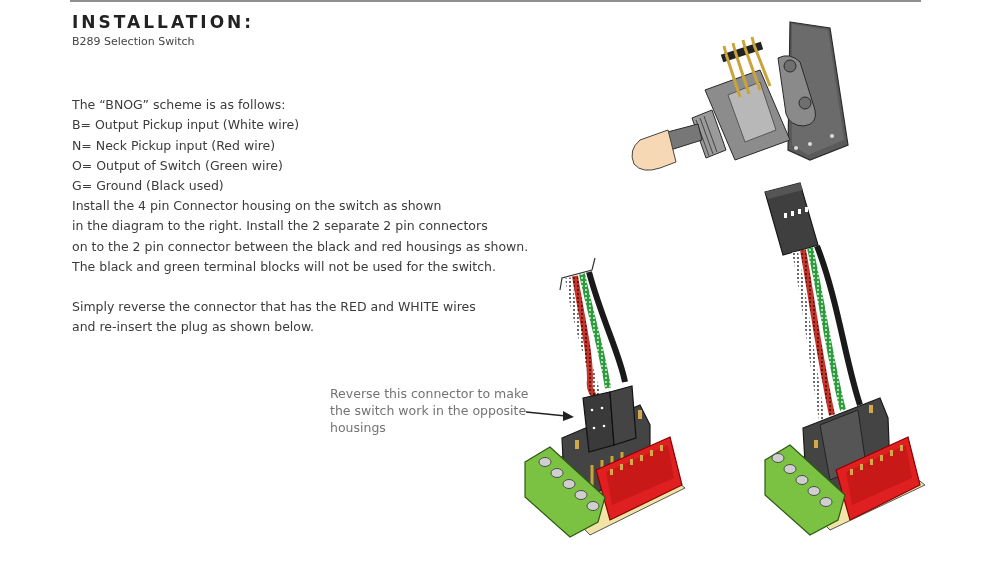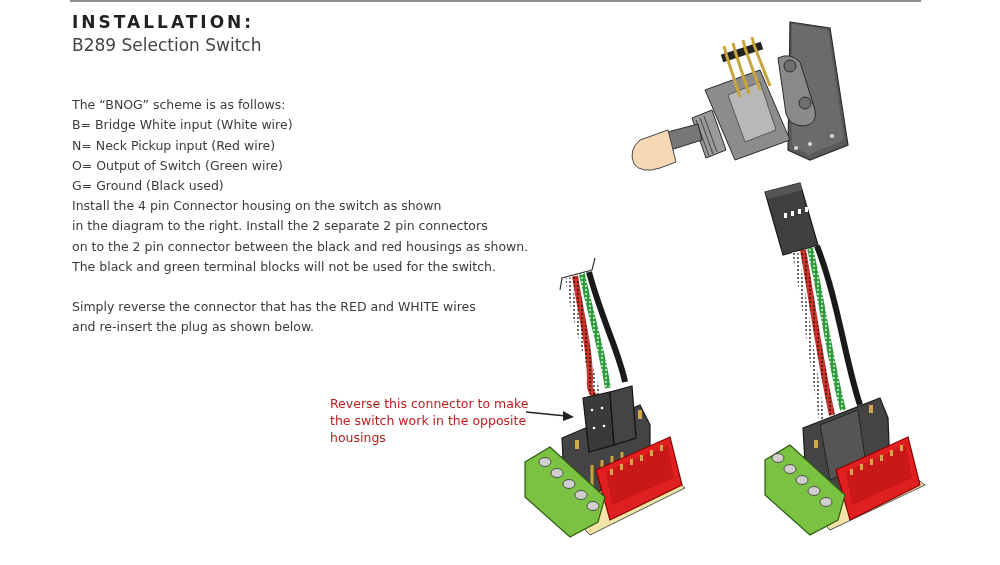--- a/index.html
+++ b/index.html
@@ -11,45 +11,45 @@
   .top-rule {
     position: absolute; left: 70px; top: 0; width: 851px; height: 2px;
     background: #8f8f8f;
   }
   .heading {
     position: absolute; left: 72px; top: 12px;
     font-size: 17px; font-weight: bold; letter-spacing: 3px; color: #222;
     font-family: "DejaVu Sans", sans-serif;
   }
   .subheading {
-    position: absolute; left: 72px; top: 35px; font-size: 17px; color: #444;
+    position: absolute; left: 72px; top: 35px; font-size: 11px; color: #444;
   }
   .text-block { position: absolute; left: 72px; font-size: 12.5px; color: #3b3b3b; line-height: 20.3px; }
   .text-block div { white-space: nowrap; }
   .bnog { top: 75px; margin-top: 20px; }
   .install { top: 196px; }
   .backwards { top: 297px; }
   .bold { font-weight: bold; color: #222; }
   .callout {
-    position: absolute; left: 330px; top: 395px; font-size: 12.5px; line-height: 17px; color: #b91c1c;
+    position: absolute; left: 330px; top: 385px; font-size: 12.5px; line-height: 17px; color: #737373;
   }
   .callout div { white-space: nowrap; }
   svg.illus { position: absolute; left: 0; top: 0; }
 </style>
 </head>
 <body>
 
 <div class="top-rule"></div>
 
 <div class="heading">INSTALLATION:</div>
 <div class="subheading">B289 Selection Switch</div>
 
 <div class="text-block bnog">
   <div>The “BNOG” scheme is as follows:</div>
-  <div>B= Bridge White input (White wire)</div>
+  <div>B= Output Pickup input (White wire)</div>
   <div>N= Neck Pickup input (Red wire)</div>
   <div>O= Output of Switch (Green wire)</div>
   <div>G= Ground (Black used)</div>
 </div>
 
 <div class="text-block install">
   <div>Install the 4 pin Connector housing on the switch as shown</div>
   <div>in the diagram to the right. Install the 2 separate 2 pin connectors</div>
   <div>on to the 2 pin connector between the black and red housings as shown.</div>
   <div>The black and green terminal blocks will not be used for the switch.</div>

